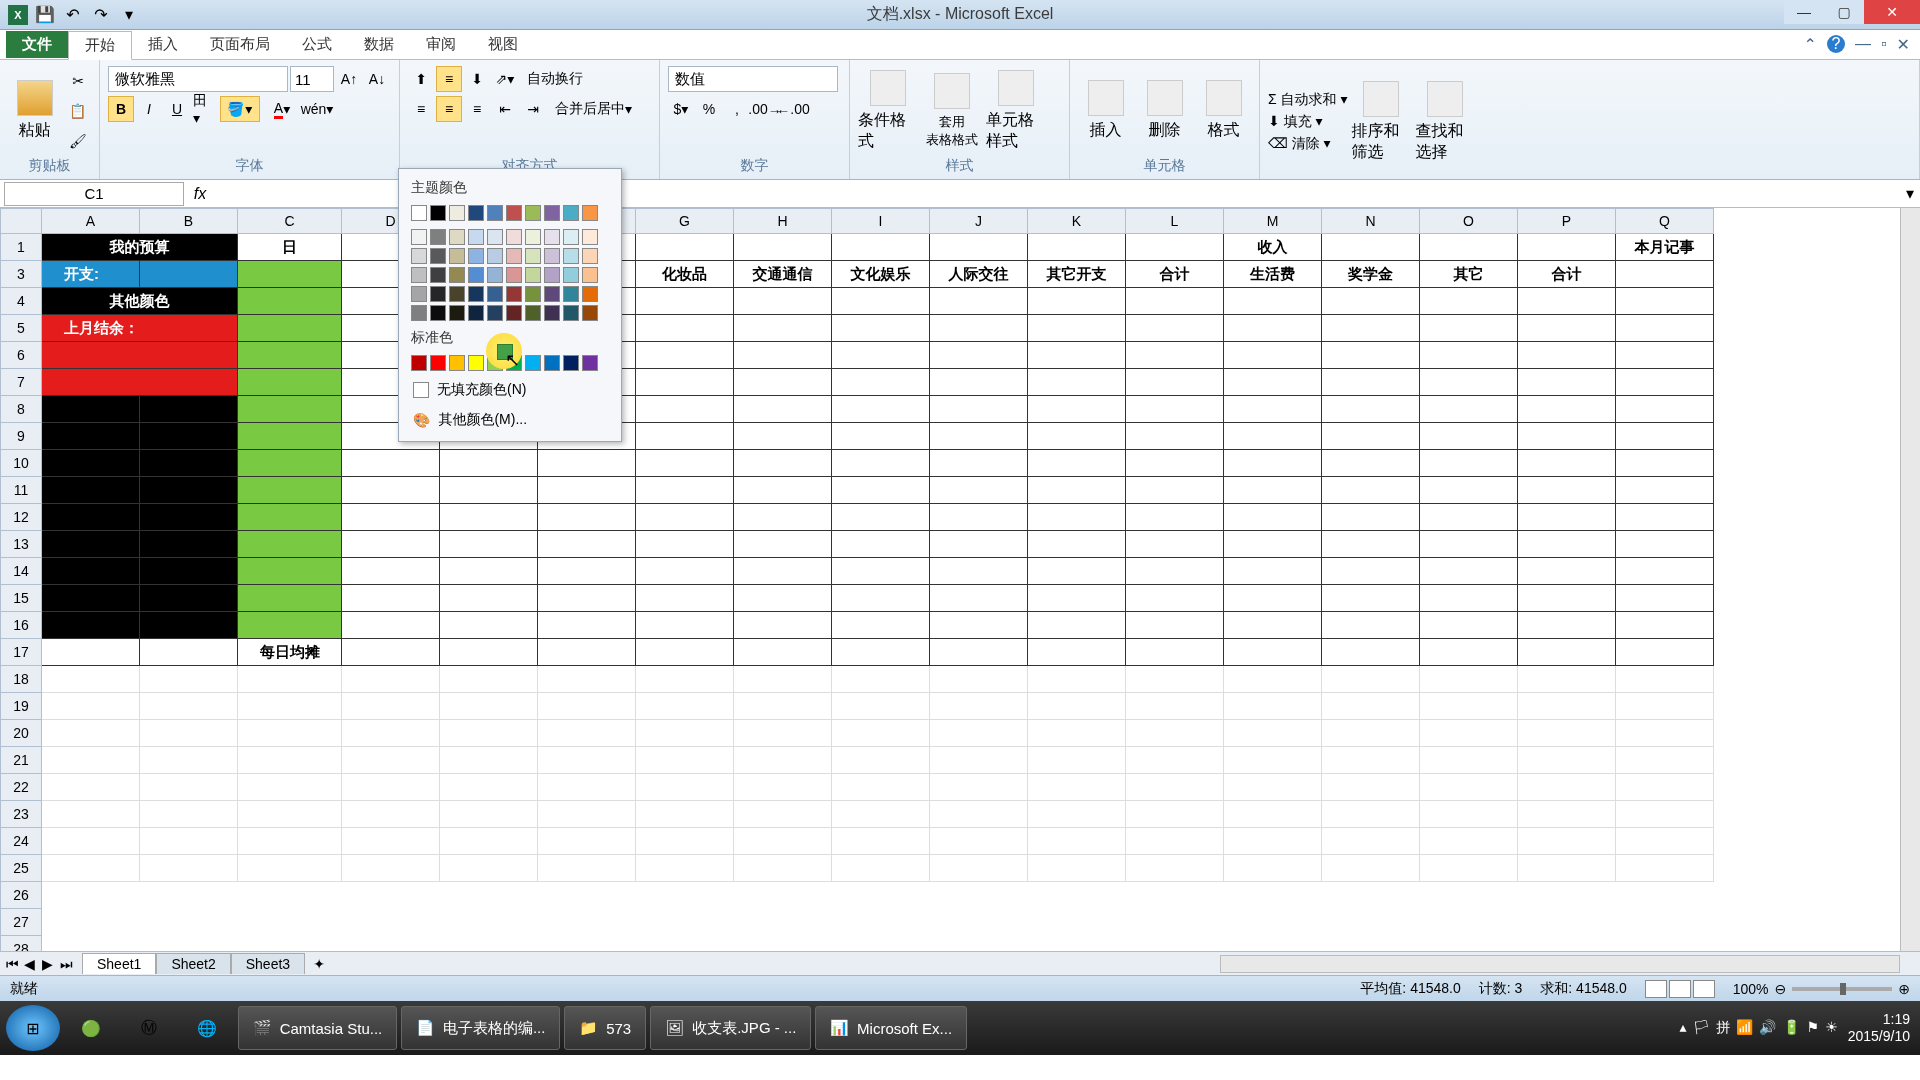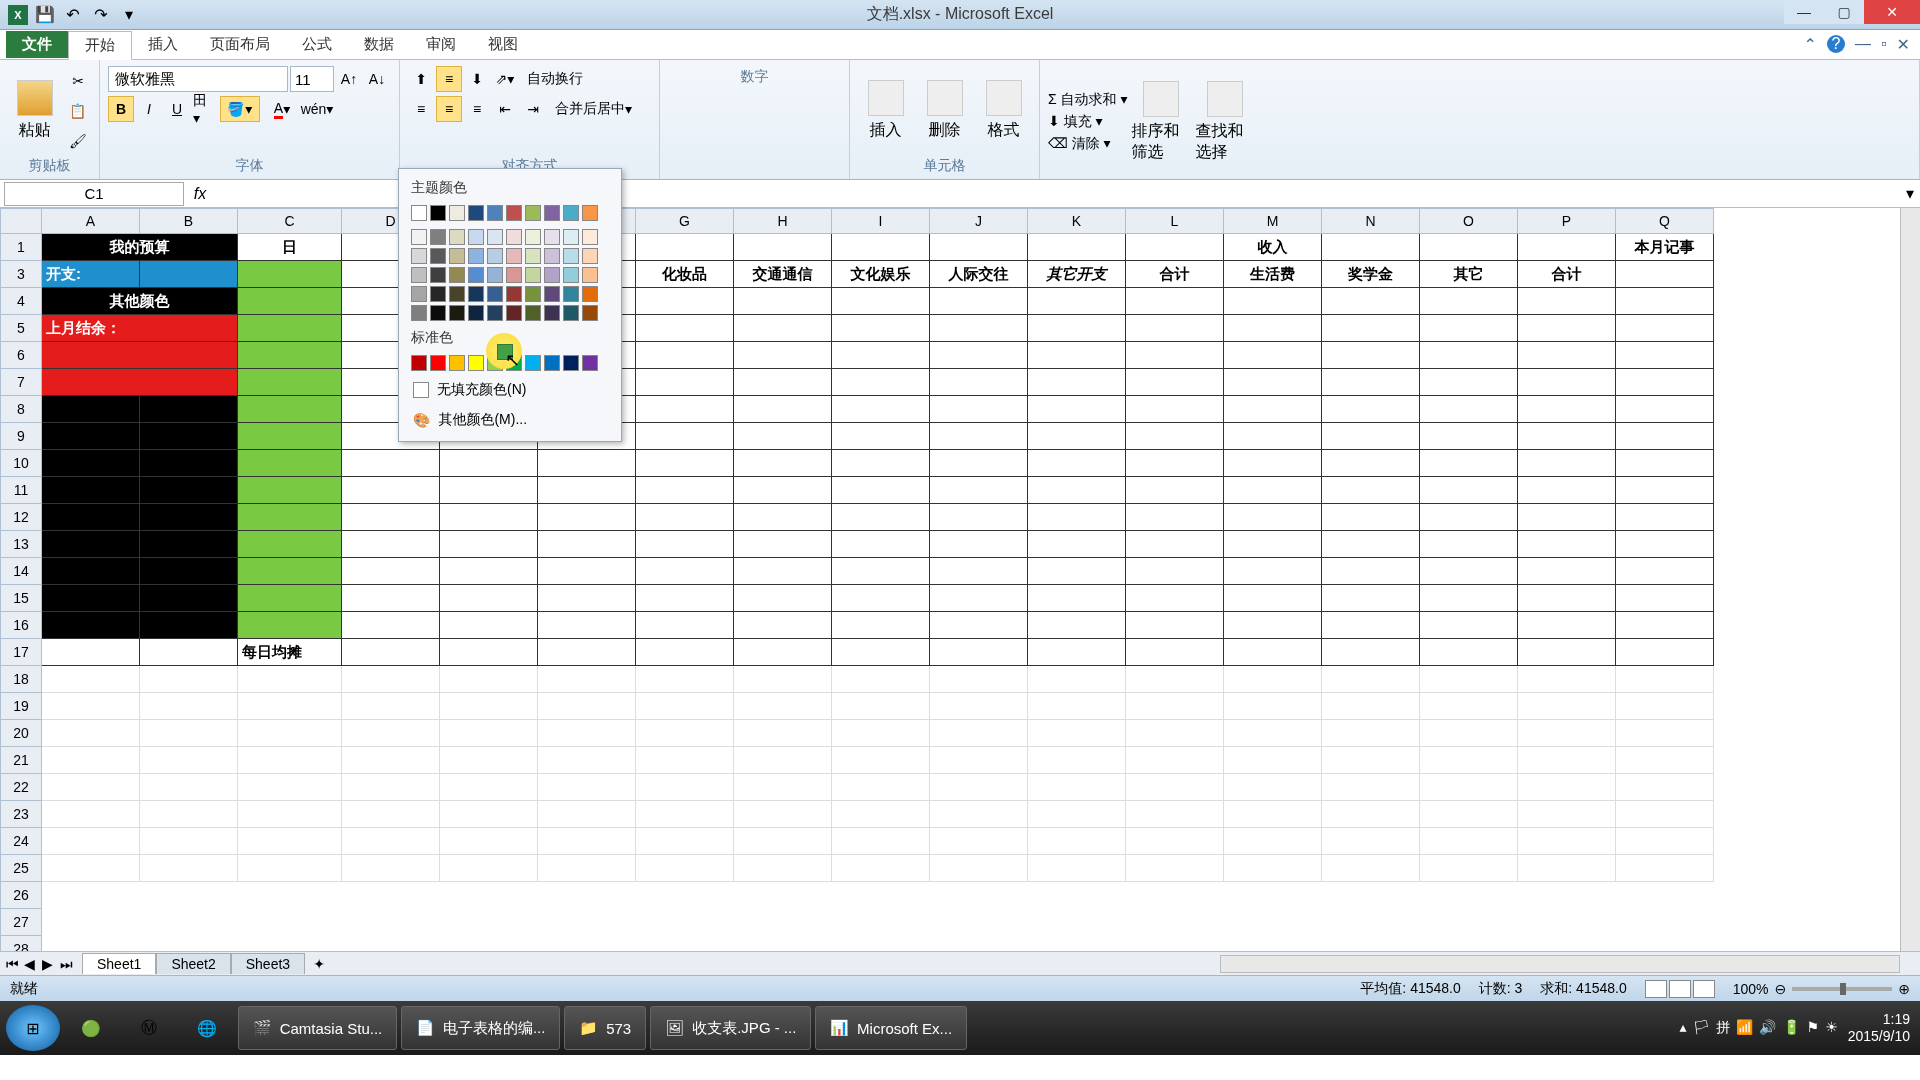--- a/index.html
+++ b/index.html
@@ -63,21 +63,21 @@
 .colhdr { height: 26px; background: #e8eef4; border: 1px solid #b0c0d0; border-left: none; text-align: center; font-size: 14px; display: flex; align-items: center; justify-content: center; }
 .gridrows { }
 .gridrow { display: flex; height: 27px; }
 .cell { height: 27px; border-right: 1px solid #333; border-bottom: 1px solid #333; display: flex; align-items: center; justify-content: center; font-size: 15px; overflow: hidden; white-space: nowrap; }
 .cell.nobr { border-right: 1px solid #ddd; border-bottom: 1px solid #ddd; }
 .cell.bold { font-weight: bold; }
 .bg-black { background: #000; color: #fff; }
 .bg-blue { background: #1f8fce; color: #fff; }
 .bg-red { background: #e51c1c; color: #fff; }
 .bg-green { background: #7ac943; }
-.cell.left { justify-content: flex-start; padding-left: 4px; }
+.cell.left { justify-content: flex-start; padding-left: 22px; }
 
 
 .sheet-tabs { height: 24px; background: #e8eef4; border-top: 1px solid #bbb; display: flex; align-items: center; font-size: 14px; position: relative; }
 .sheet-nav { display: flex; gap: 2px; padding: 0 6px; }
 .sheet-nav-btn { width: 16px; height: 16px; cursor: pointer; }
 .sheet-tab { padding: 2px 14px; background: #fff; border: 1px solid #aaa; border-bottom: none; cursor: pointer; }
 .sheet-tab.inactive { background: #d9e3ec; }
 .hscroll { position: absolute; right: 20px; width: 680px; height: 18px; background: #e8e8e8; border: 1px solid #bbb; }
 
 
@@ -198,23 +198,51 @@
         <div class="smbtn">≡</div>
         <div class="smbtn">⇤</div>
         <div class="smbtn">⇥</div>
         <div class="smbtn" style="width:auto;padding:0 6px"><span>合并后居中</span>▾</div>
       </div>
     </div>
     <div class="group-label">对齐方式</div>
   </div>
 
   <div class="group" style="width:190px">
+    <div class="group-content col-btns" style="align-items:stretch">
+      <input class="font-select" style="width: 170px;" value="数值">
+      <div class="row-btns">
+        <div class="smbtn">$▾</div>
+        <div class="smbtn">%</div>
+        <div class="smbtn">,</div>
+        <div class="smbtn">.00→</div>
+        <div class="smbtn">←.00</div>
+      </div>
+    </div>
     <div class="group-label">数字</div>
   </div>
 
+  <div class="group" style="width:220px">
+    <div class="group-content">
+      <div class="bigbtn">
+          <div class="bigbtn-icon"></div>
+          <span>条件格式</span>
+        </div>
+      <div class="bigbtn">
+          <div class="bigbtn-icon"></div>
+          <span style="white-space:pre-line;font-size:13px;text-align:center">套用
+表格格式</span>
+        </div>
+      <div class="bigbtn">
+          <div class="bigbtn-icon"></div>
+          <span>单元格样式</span>
+        </div>
+    </div>
+    <div class="group-label">样式</div>
+  </div>
 
   <div class="group" style="width:190px">
     <div class="group-content">
       <div class="bigbtn">
           <div class="bigbtn-icon"></div>
           <span>插入</span>
         </div>
       <div class="bigbtn">
           <div class="bigbtn-icon"></div>
           <span>删除</span>
@@ -329,21 +357,21 @@
           <div class="cell bold bg-blue left" style="width: 98px;">开支:</div>
           <div class="cell bg-blue" style="width: 98px;"></div>
           <div class="cell bg-green" style="width: 104px;"></div>
           <div class="cell " style="width: 98px;"></div>
           <div class="cell " style="width: 98px;"></div>
           <div class="cell bold" style="width: 98px;">服饰装扮</div>
           <div class="cell bold" style="width: 98px;">化妆品</div>
           <div class="cell bold" style="width: 98px;">交通通信</div>
           <div class="cell bold" style="width: 98px;">文化娱乐</div>
           <div class="cell bold" style="width: 98px;">人际交往</div>
-          <div class="cell bold" style="width: 98px; font-style: italic;">其它开支</div>
+          <div class="cell bold" style="width: 98px;">其它开支</div>
           <div class="cell bold" style="width: 98px;">合计</div>
           <div class="cell bold" style="width: 98px;">生活费</div>
           <div class="cell bold" style="width: 98px;">奖学金</div>
           <div class="cell bold" style="width: 98px;">其它</div>
           <div class="cell bold" style="width: 98px;">合计</div>
           <div class="cell " style="width: 98px;"></div>
         </div>
         <div class="gridrow">
           <div class="cell bold bg-black" style="width: 196px;">其他颜色</div>
           <div class="cell bg-green" style="width: 104px;"></div>

